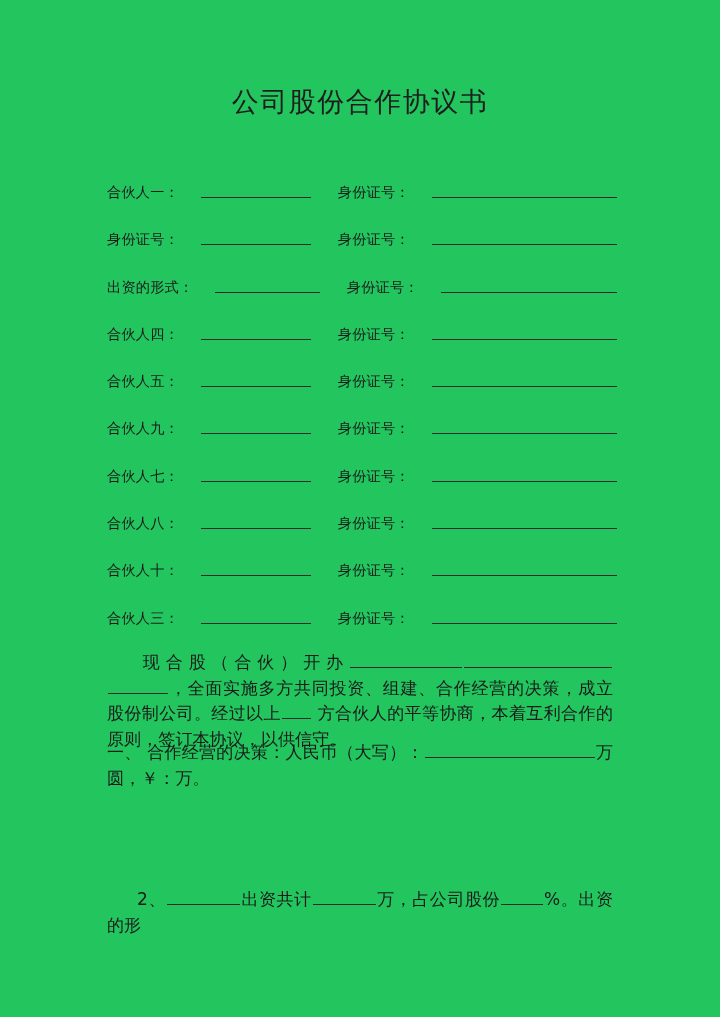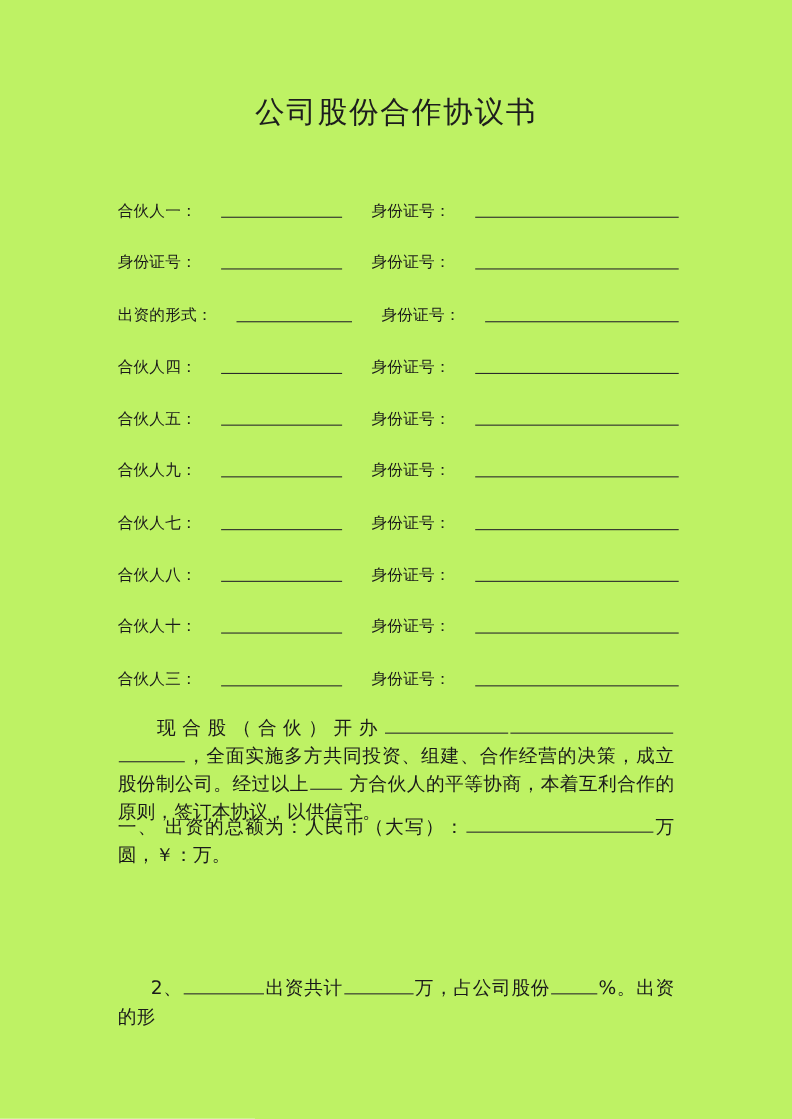--- a/index.html
+++ b/index.html
@@ -12,21 +12,21 @@
     height: 1017px;
     position: relative;
     font-family: "DejaVu Sans", "Liberation Sans", sans-serif;
     color: #1a1a1a;
     overflow: hidden;
   }
 
   .page {
     position: absolute;
     inset: 0;
-    background: #bef264;
+    background: #22c55e;
   }
 
   
   .doc-title {
     position: absolute;
     top: 84px;
     left: 0;
     width: 720px;
     text-align: center;
     font-family: "DejaVu Serif", "Liberation Serif", serif;
@@ -180,21 +180,21 @@
       <span class="blank blank-id"></span>
     </div>
 
   </div>
 
   <div class="body-block" id="para-intro">
     <span class="indent"></span><span>现合股（合伙）开办</span><span class="blank-inline w-open-a"></span><span class="blank-inline w-open-b"></span><span class="blank-inline w-open-c"></span><span>，全面实施多方共同投资、组建、合作经营的决策，成立股份制公司。经过以上</span><span class="blank-inline w-count"></span><span> 方合伙人的平等协商，本着互利合作的原则，签订本协议，以供信守。</span>
   </div>
 
   <div class="body-block" id="clause-one">
-    <span>一、</span><span> 出资的总额为：人民币（大写）：</span><span class="blank-inline w-amount"></span><span>万圆，￥：</span><span>万。</span>
+    <span>一、</span><span> 合作经营的决策：人民币（大写）：</span><span class="blank-inline w-amount"></span><span>万圆，￥：</span><span>万。</span>
   </div>
 
 
   <div class="body-block" id="item-2">
     <span class="indent"></span><span>2、</span><span class="blank-inline w-who"></span><span>出资共计</span><span class="blank-inline w-sum"></span><span>万，占公司股份</span><span class="blank-inline w-pct"></span><span>%。出资的形</span>
   </div>
 
 </div>
 
 </body></html>

